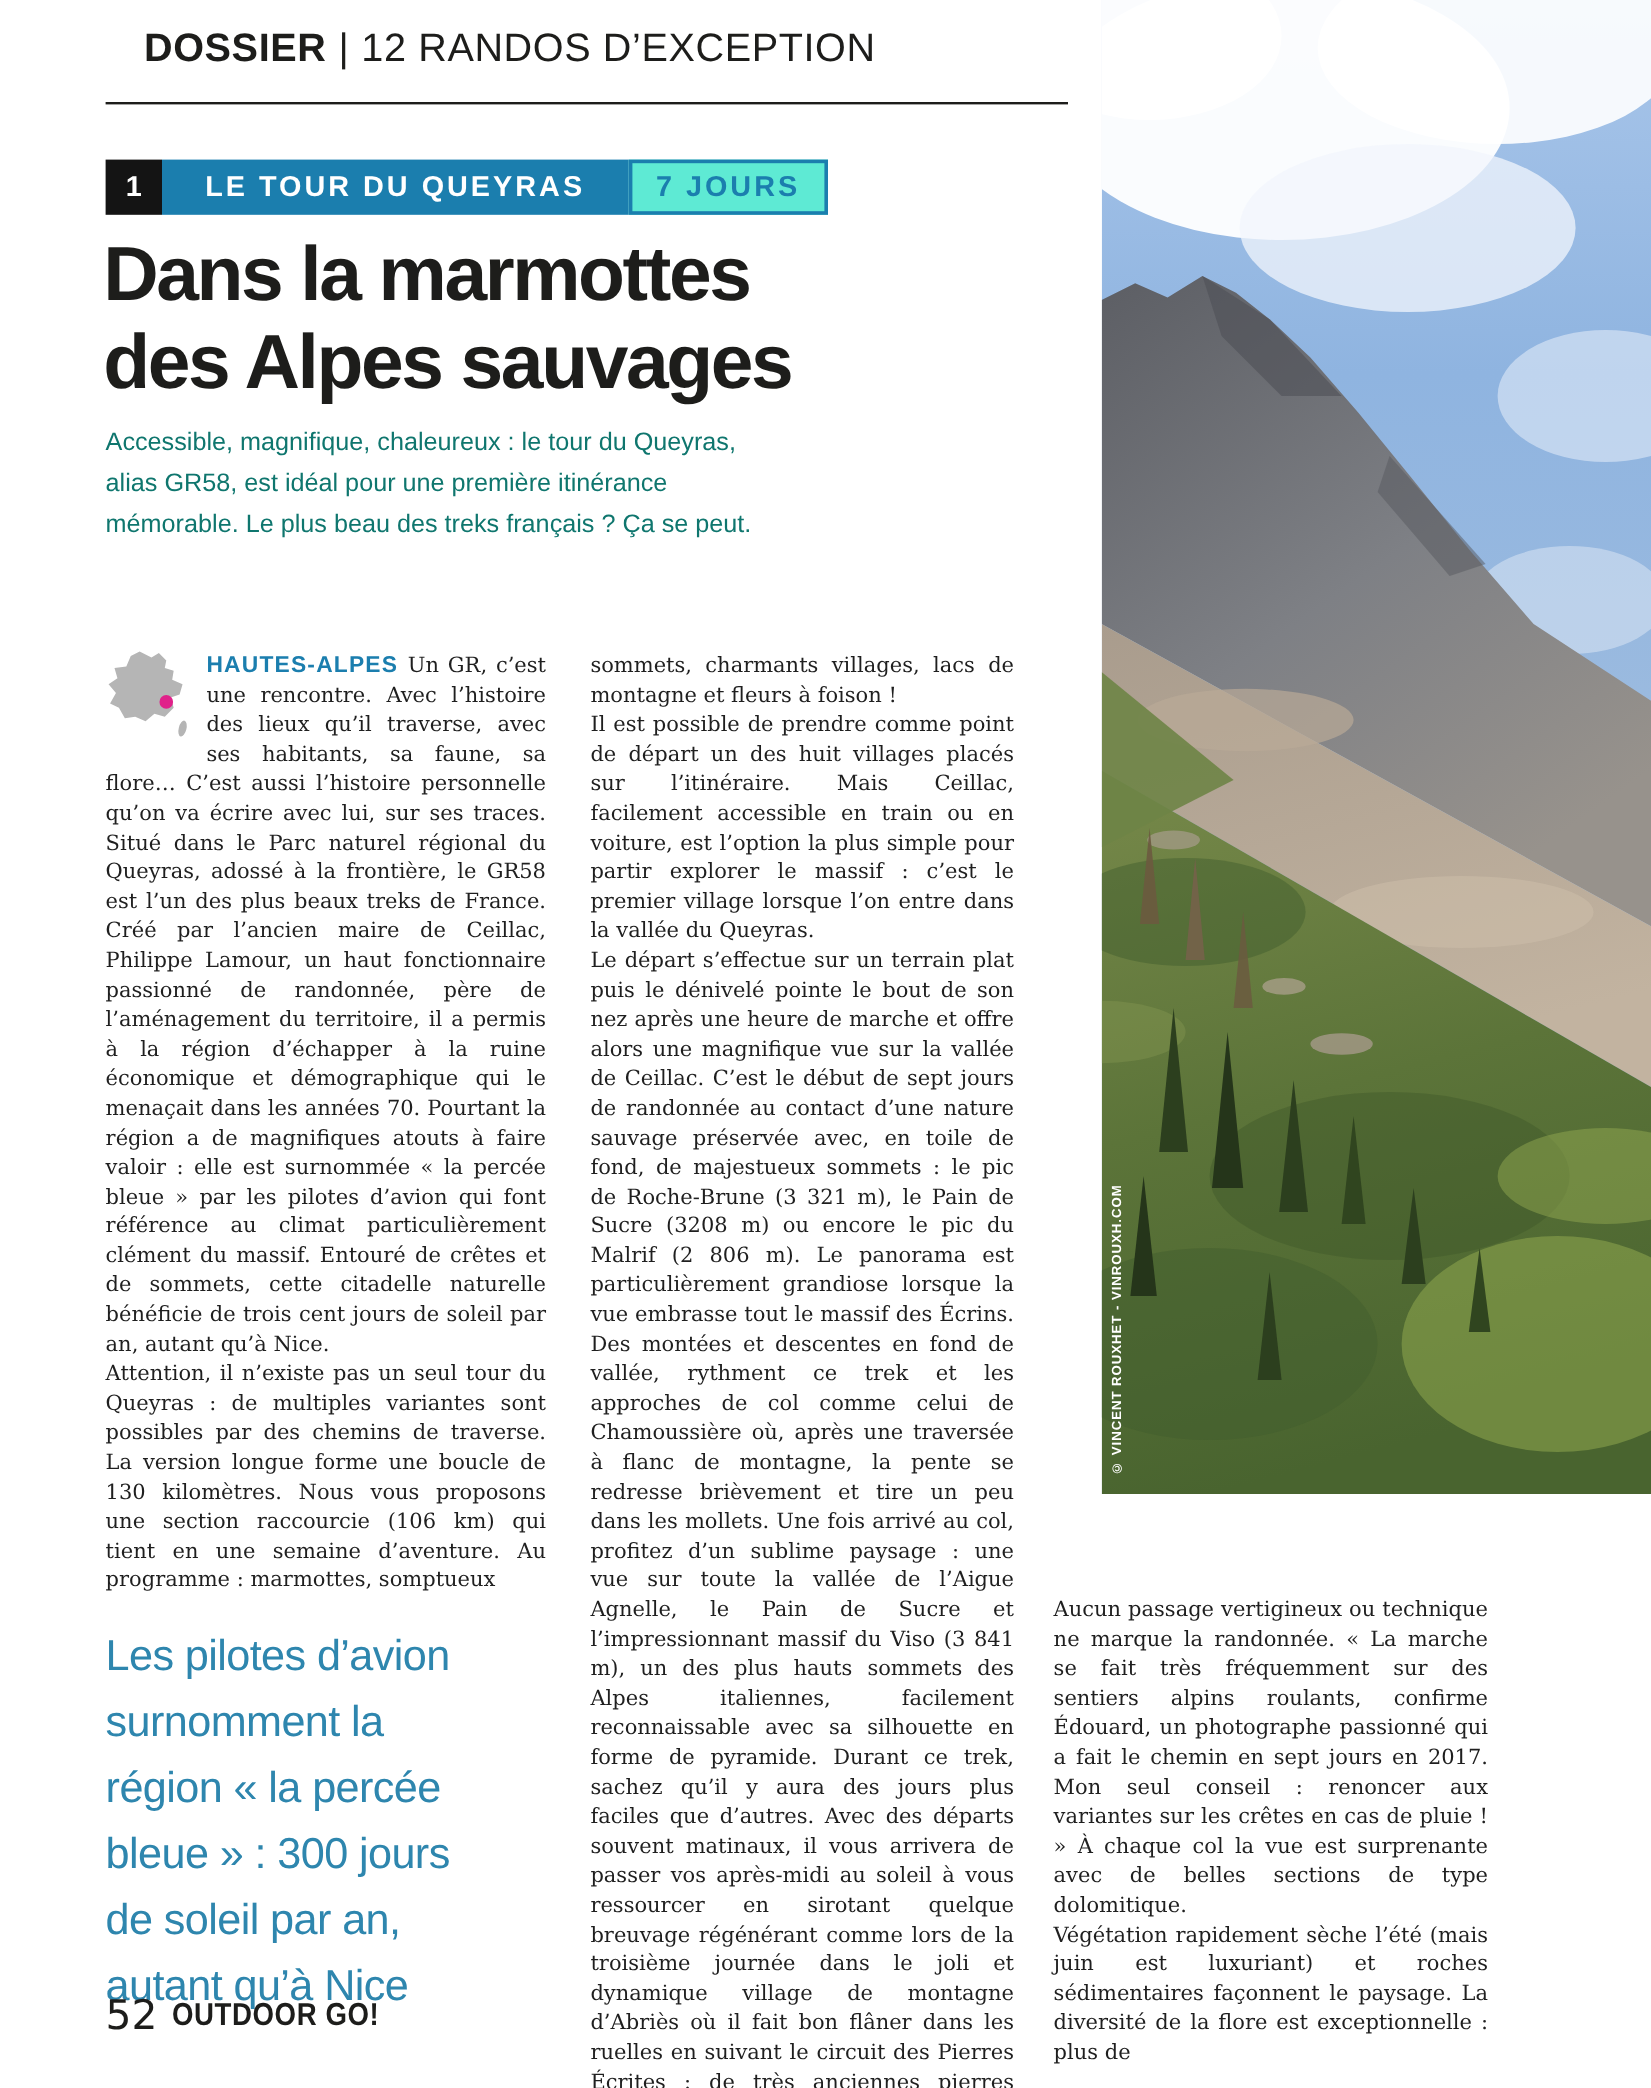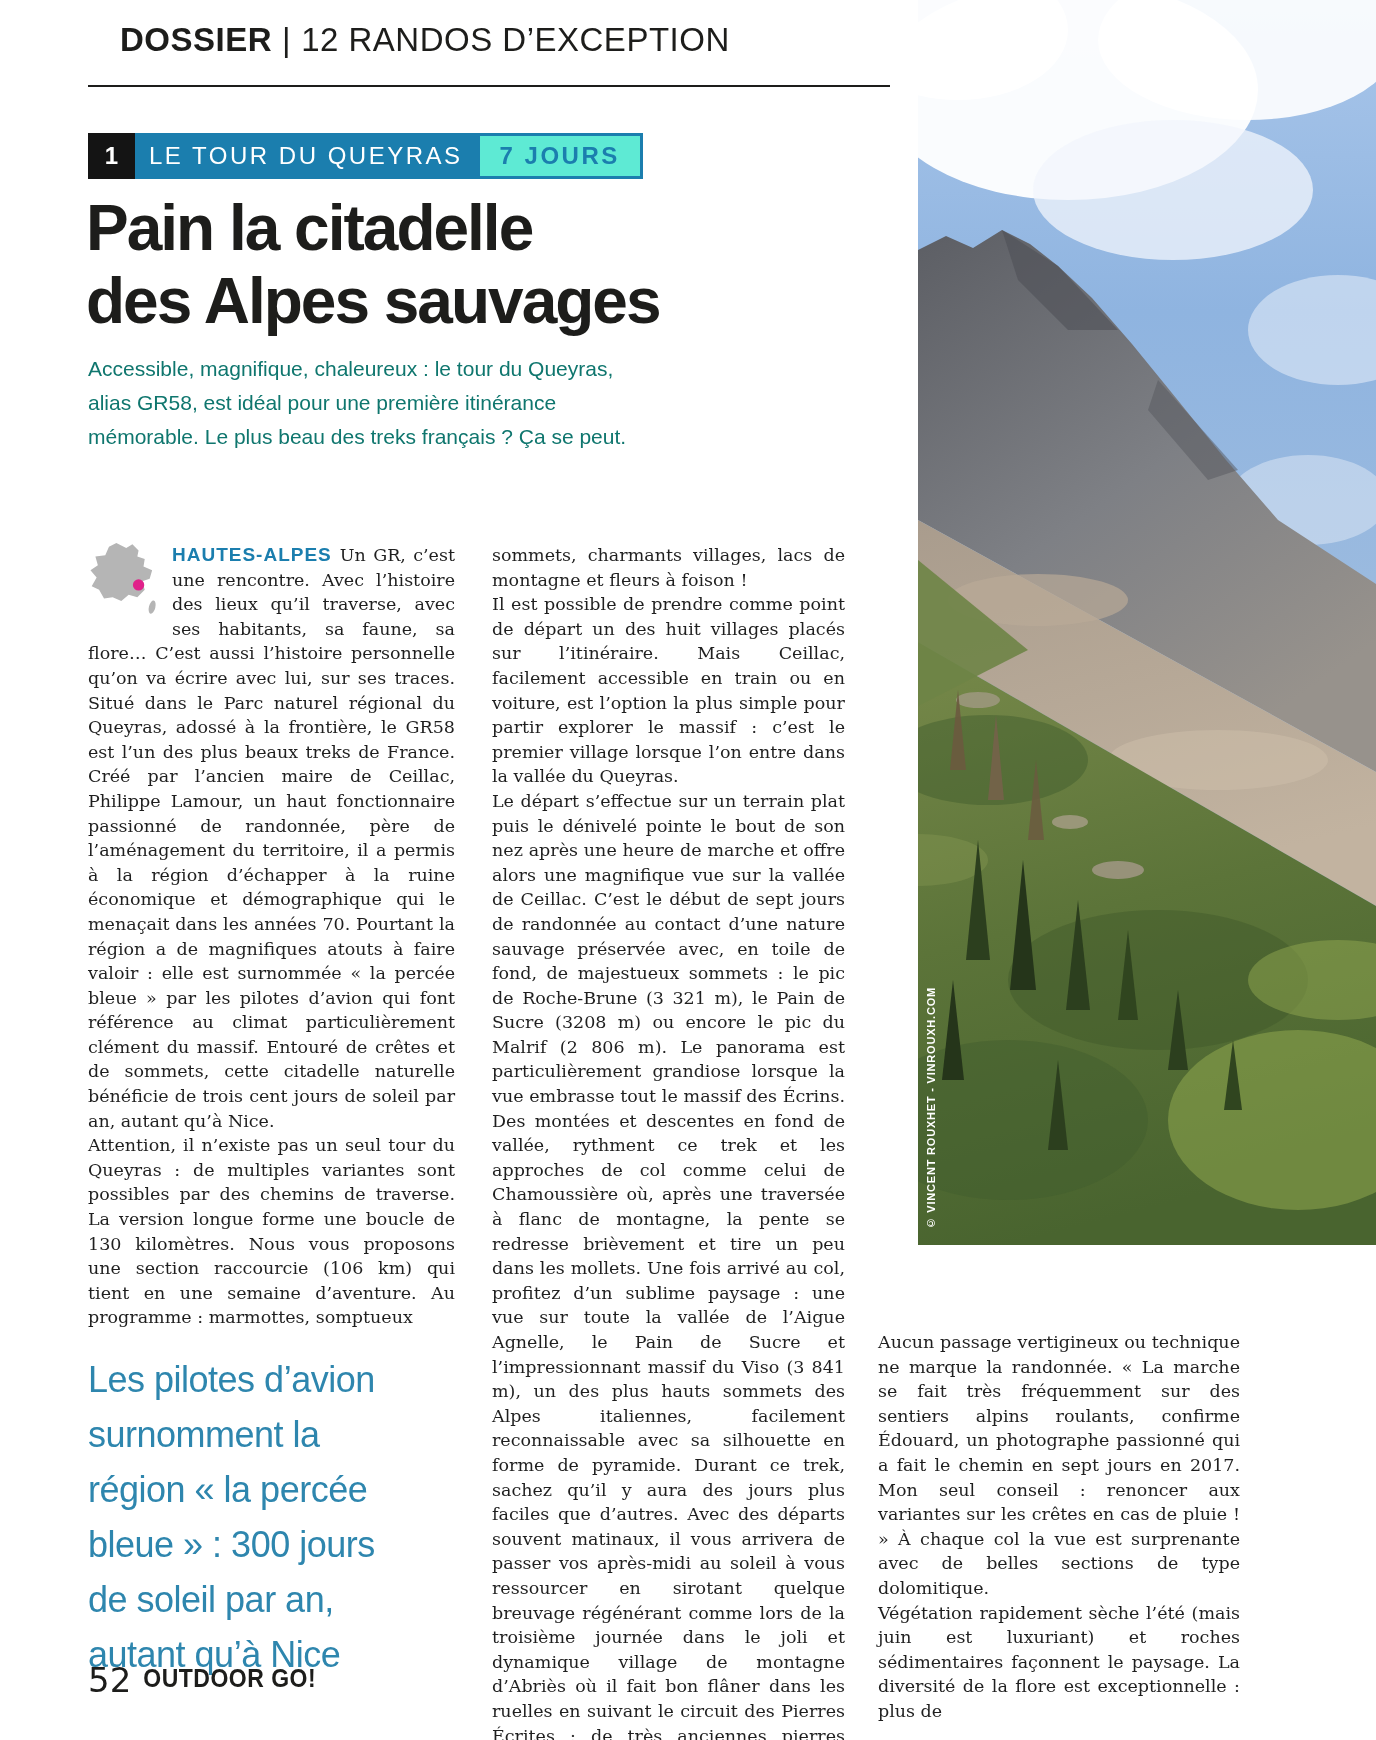--- a/index.html
+++ b/index.html
@@ -11,21 +11,21 @@
           color:#1d1d1b;white-space:nowrap;margin-left:32px;}
   .kicker .k-bold{font-weight:700;}
   .kicker .k-sep{font-weight:300;color:#1d1d1b;padding:0 10px;}
   .kicker-rule{position:absolute;left:88px;top:85px;width:802px;height:2px;background:#1d1d1b;}
 
   
   .badge-row{position:absolute;left:88px;top:133px;display:flex;height:46px;}
   .badge-num{background:#141414;color:#fff;width:47px;display:flex;align-items:center;
              justify-content:center;font-weight:700;font-size:24px;}
   .badge-route{background:var(--accent,#1b7eae);color:#fff;display:flex;align-items:center;
-               padding:0 14px;font-weight:400;font-size:24px;letter-spacing:2.5px;}
+               padding:0 36px;font-weight:700;font-size:24px;letter-spacing:2.5px;}
   .badge-days{background:#5eead4;border:3px solid var(--accent,#1b7eae);color:var(--accent,#1b7eae);
               display:flex;align-items:center;padding:0 20px;font-weight:700;font-size:24px;
               letter-spacing:2.5px;box-sizing:border-box;}
 
   
   .headline{position:absolute;left:86px;top:192px;font-size:64px;line-height:73px;
             font-weight:700;letter-spacing:-2px;color:#1d1d1b;white-space:pre-line;}
   .standfirst{position:absolute;left:88px;top:352px;width:700px;
               font-family:Liberation Sans, sans-serif;font-size:21px;line-height:34px;
               color:#0f766e;white-space:pre-line;}
@@ -68,21 +68,21 @@
     <span class="k-bold">DOSSIER</span><span class="k-sep">|</span><span>12 RANDOS D’EXCEPTION</span>
   </div>
   <div class="kicker-rule"></div>
 
   <div class="badge-row">
     <div class="badge-num">1</div>
     <div class="badge-route">LE TOUR DU QUEYRAS</div>
     <div class="badge-days">7 JOURS</div>
   </div>
 
-  <h1 class="headline" style="margin:0;">Pain la citadelle
+  <h1 class="headline" style="margin:0;">Dans la marmottes
 des Alpes sauvages</h1>
   <div class="standfirst">Accessible, magnifique, chaleureux : le tour du Queyras,
 alias GR58, est idéal pour une première itinérance
 mémorable. Le plus beau des treks français ? Ça se peut.</div>
 
   <div class="col col-1">
     <p>
       <span class="map-float">
         <svg viewBox="0 0 60 64" width="74" height="82" aria-hidden="true">
           <path d="M23,2 L31,6 L36,3 L41,8 L40,13 L46,15 L45,21 L52,24 L50,31 L44,33 L46,40 L40,46 L33,44 L27,49 L20,46 L13,47 L9,40 L3,37 L7,30 L2,24 L8,20 L6,13 L14,12 L17,5 Z" fill="#b5b5b5"></path>

